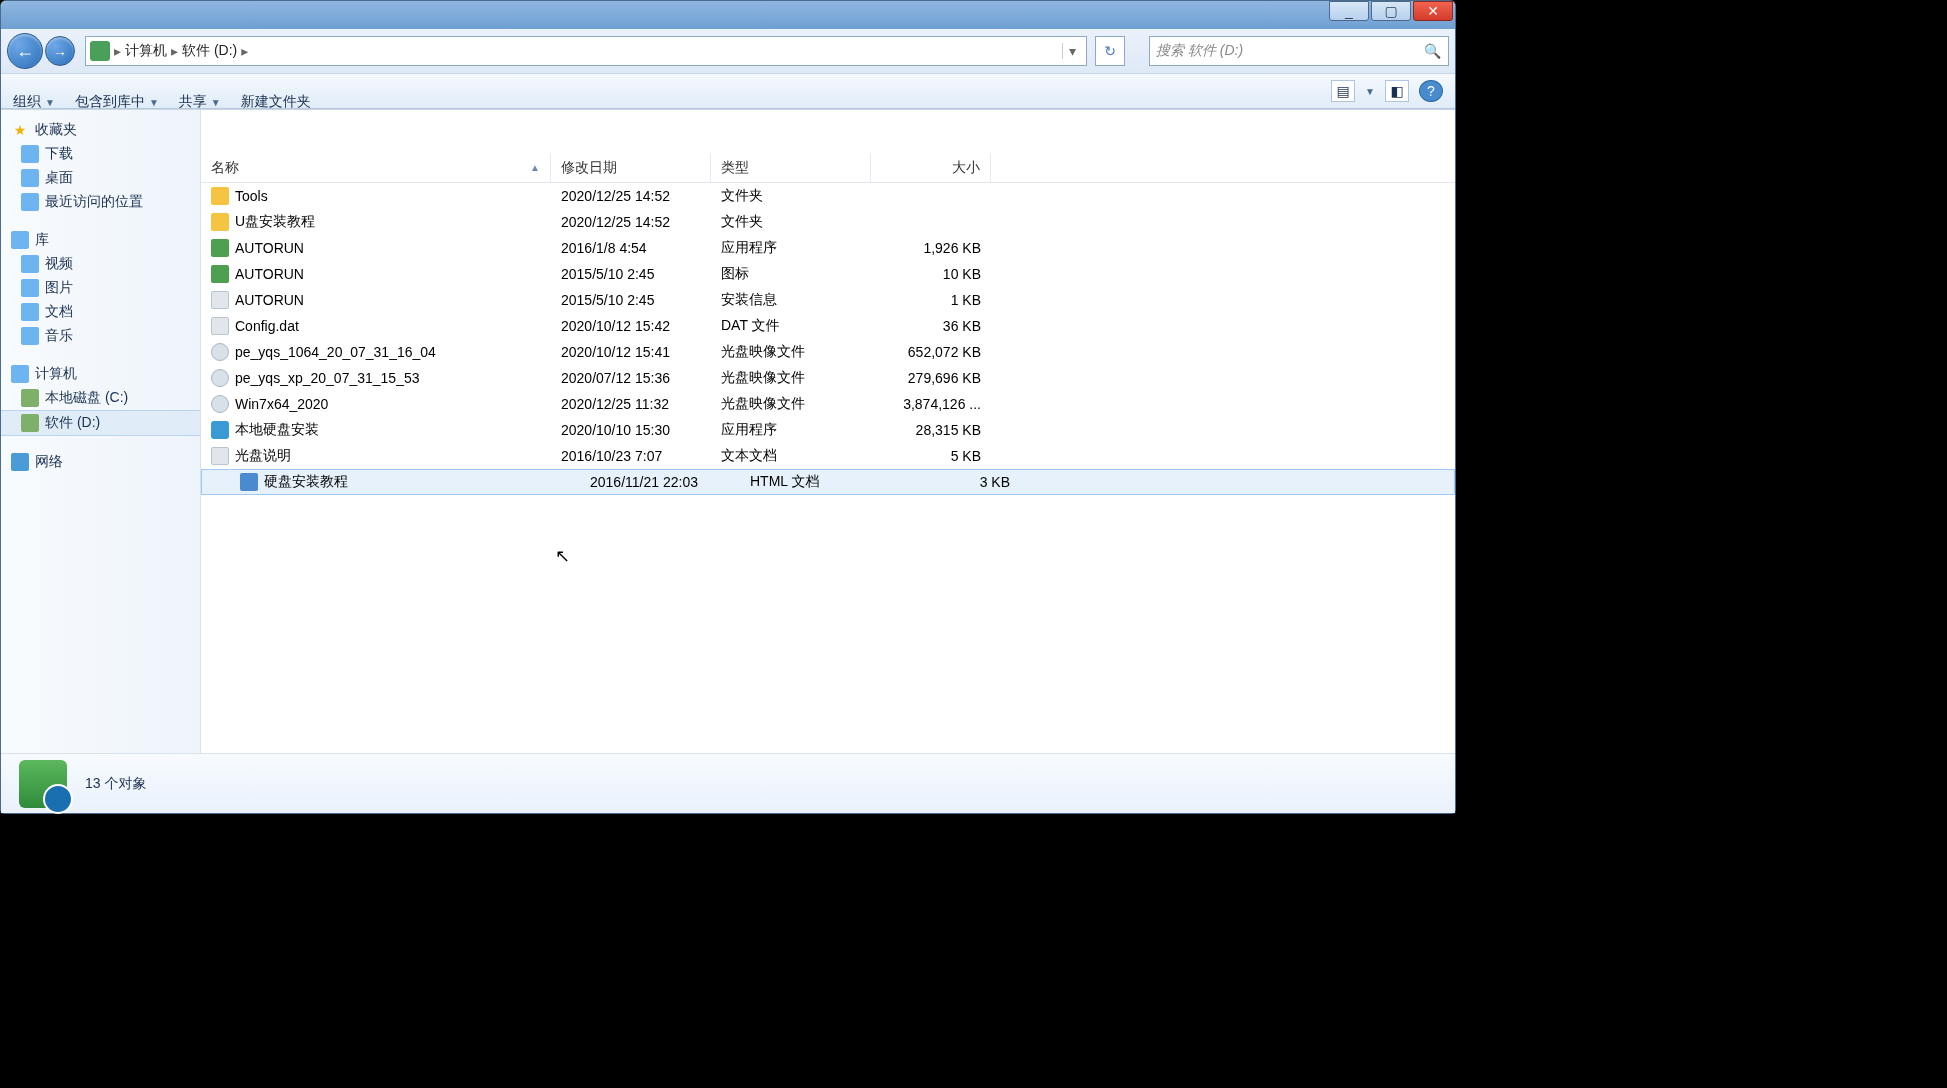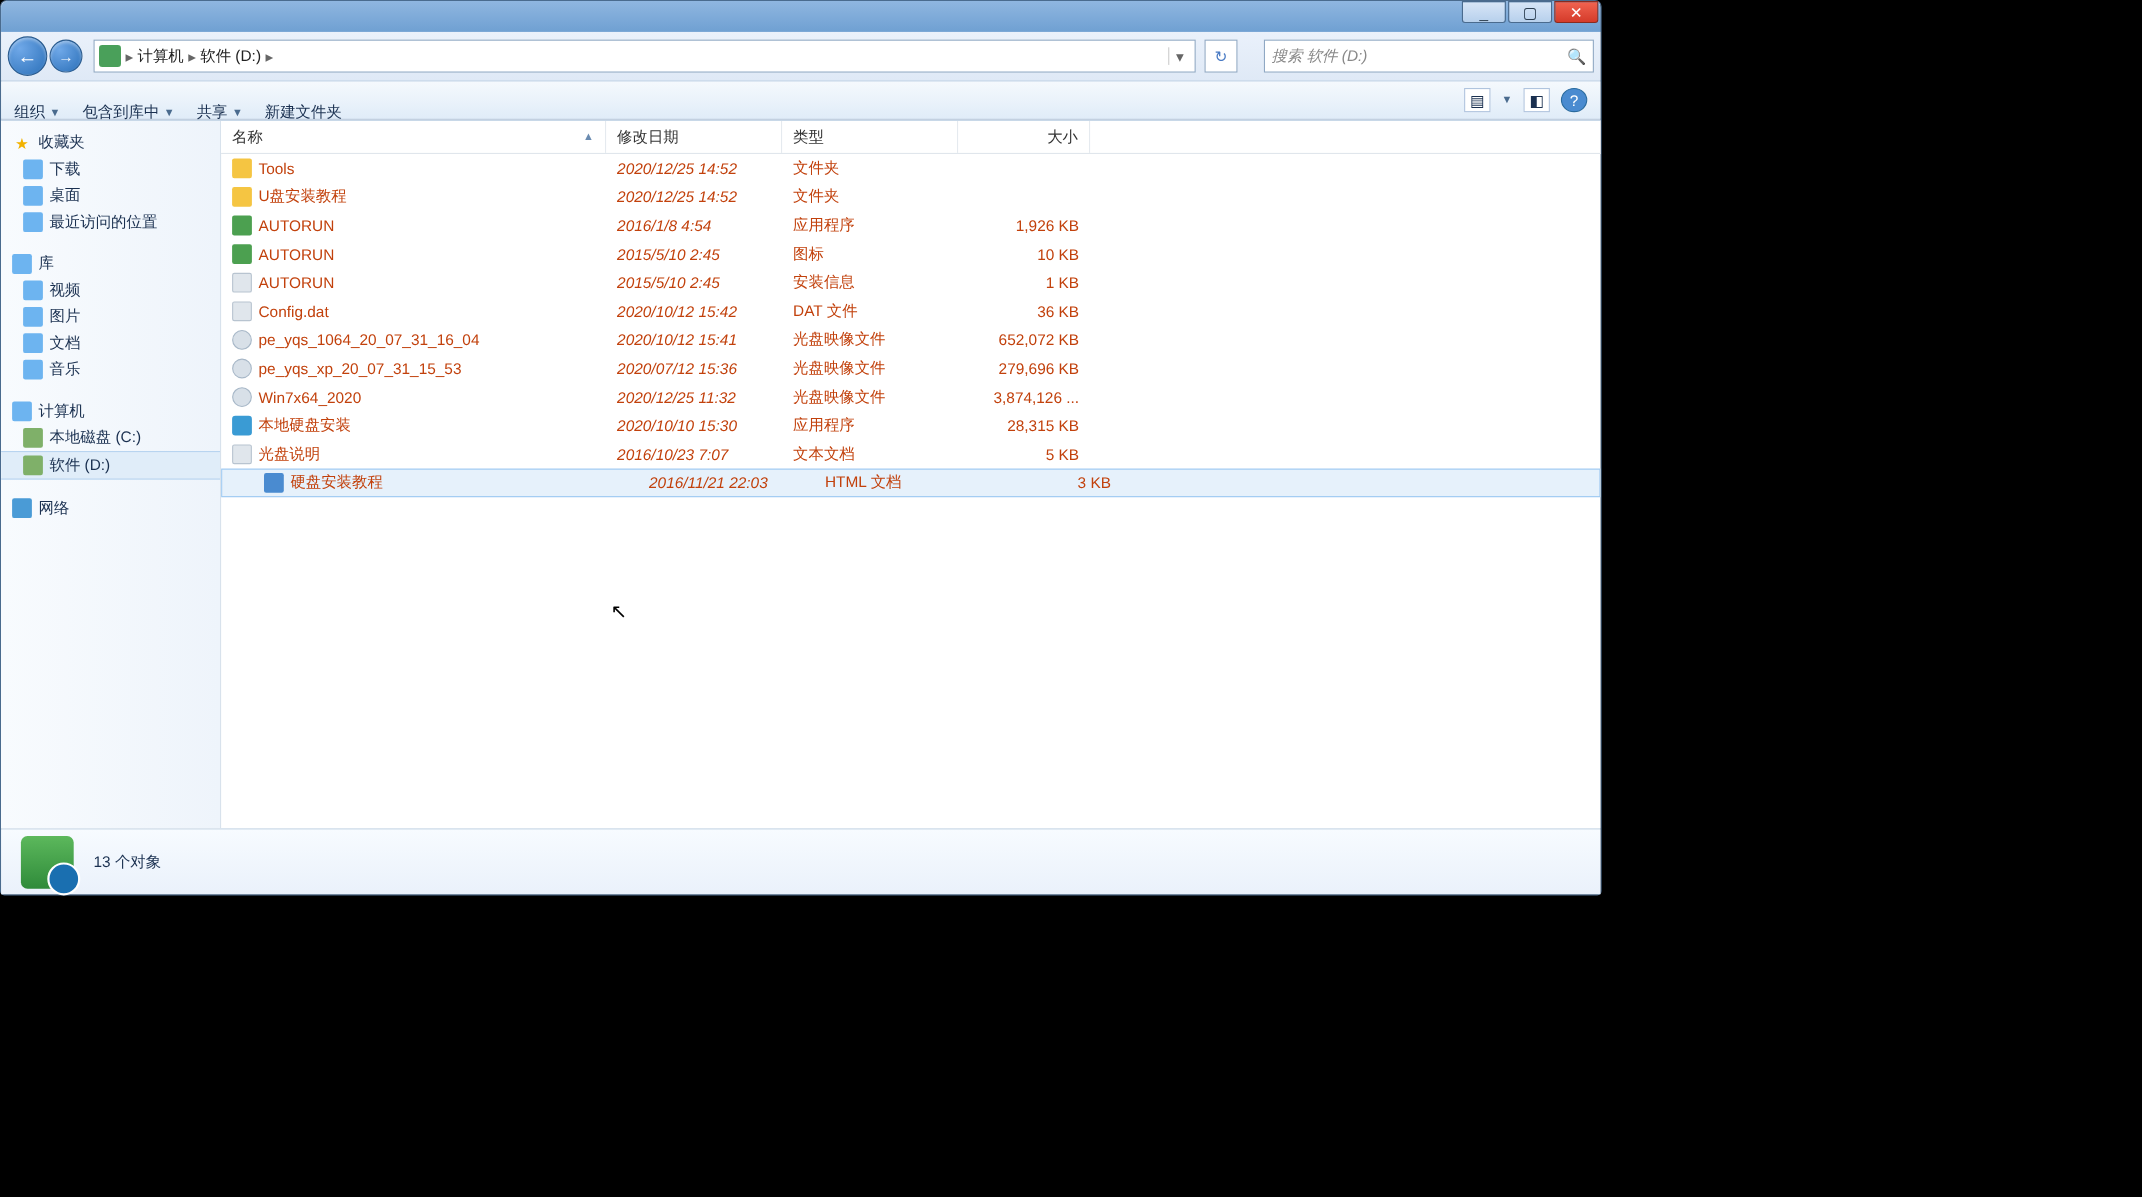--- a/index.html
+++ b/index.html
@@ -90,36 +90,36 @@
   .sb-row.head { padding-left:10px; font-weight:normal;}
   .sb-row.sel { background:#e0edf9; border:1px solid #b8d4f0; border-left:none; border-right:none;}
   .sb-ico { width:18px; height:18px; display:inline-flex; align-items:center; justify-content:center; font-size:14px;}
   .ico-star { color:#f2b200;}
   .ico-generic { background:#6db4f0; border-radius:2px;}
   .ico-drive { background:#7fb069; border-radius:2px;}
   .ico-net { background:#4a9bd6; border-radius:2px;}
   .main { flex:1; display:flex; flex-direction:column; }
   .cols {
     display:flex; align-items:center; border-bottom:1px solid #e0e6ec;
-    font-size:14px; color:#333; height:30px; background:#fff;
+    font-size:14px; color:#333; height:30px; background:#fff;margin-top:43px;
   }
   .col { padding:0 10px; border-right:1px solid #e5eaef; height:100%; display:flex; align-items:center;}
   .col.name { width:350px;}
   .col.date { width:160px;}
   .col.type { width:160px;}
   .col.size { width:120px; justify-content:flex-end;}
   .sortarrow { margin-left:auto; font-size:10px; color:#6a8bb0;}
   .filelist { flex:1; overflow:auto; }
   .frow {
-    display:flex; align-items:center; height:26px; color:#c2410c;
+    display:flex; align-items:center; height:26px; color:#000000;
   }
   .frow.sel { background:#e6f1fb; border:1px solid #9dc9f2;padding-left:28px;}
   .fcell { padding:0 10px; }
   .fcell.name { width:350px; display:flex; align-items:center; gap:6px;}
-  .fcell.date { width:160px;font-style:italic;}
+  .fcell.date { width:160px;}
   .fcell.type { width:160px;}
   .fcell.size { width:120px; text-align:right;}
   .fico { width:18px; height:18px; display:inline-flex; align-items:center; justify-content:center; font-size:14px;}
   .fico.folder { background:#f5c542; border-radius:2px;}
   .fico.exe { background:#4ca050; border-radius:2px; color:#fff;}
   .fico.file { background:#e0e6ec; border:1px solid #b8c4d0; border-radius:2px;}
   .fico.iso { background:#d8e0e8; border:1px solid #a8b8c8; border-radius:9px;}
   .fico.app { background:#3a9bd4; border-radius:3px; color:#fff;}
   .fico.html { background:#4a8bd0; border-radius:2px; color:#fff; font-size:10px;}
   .statusbar {

